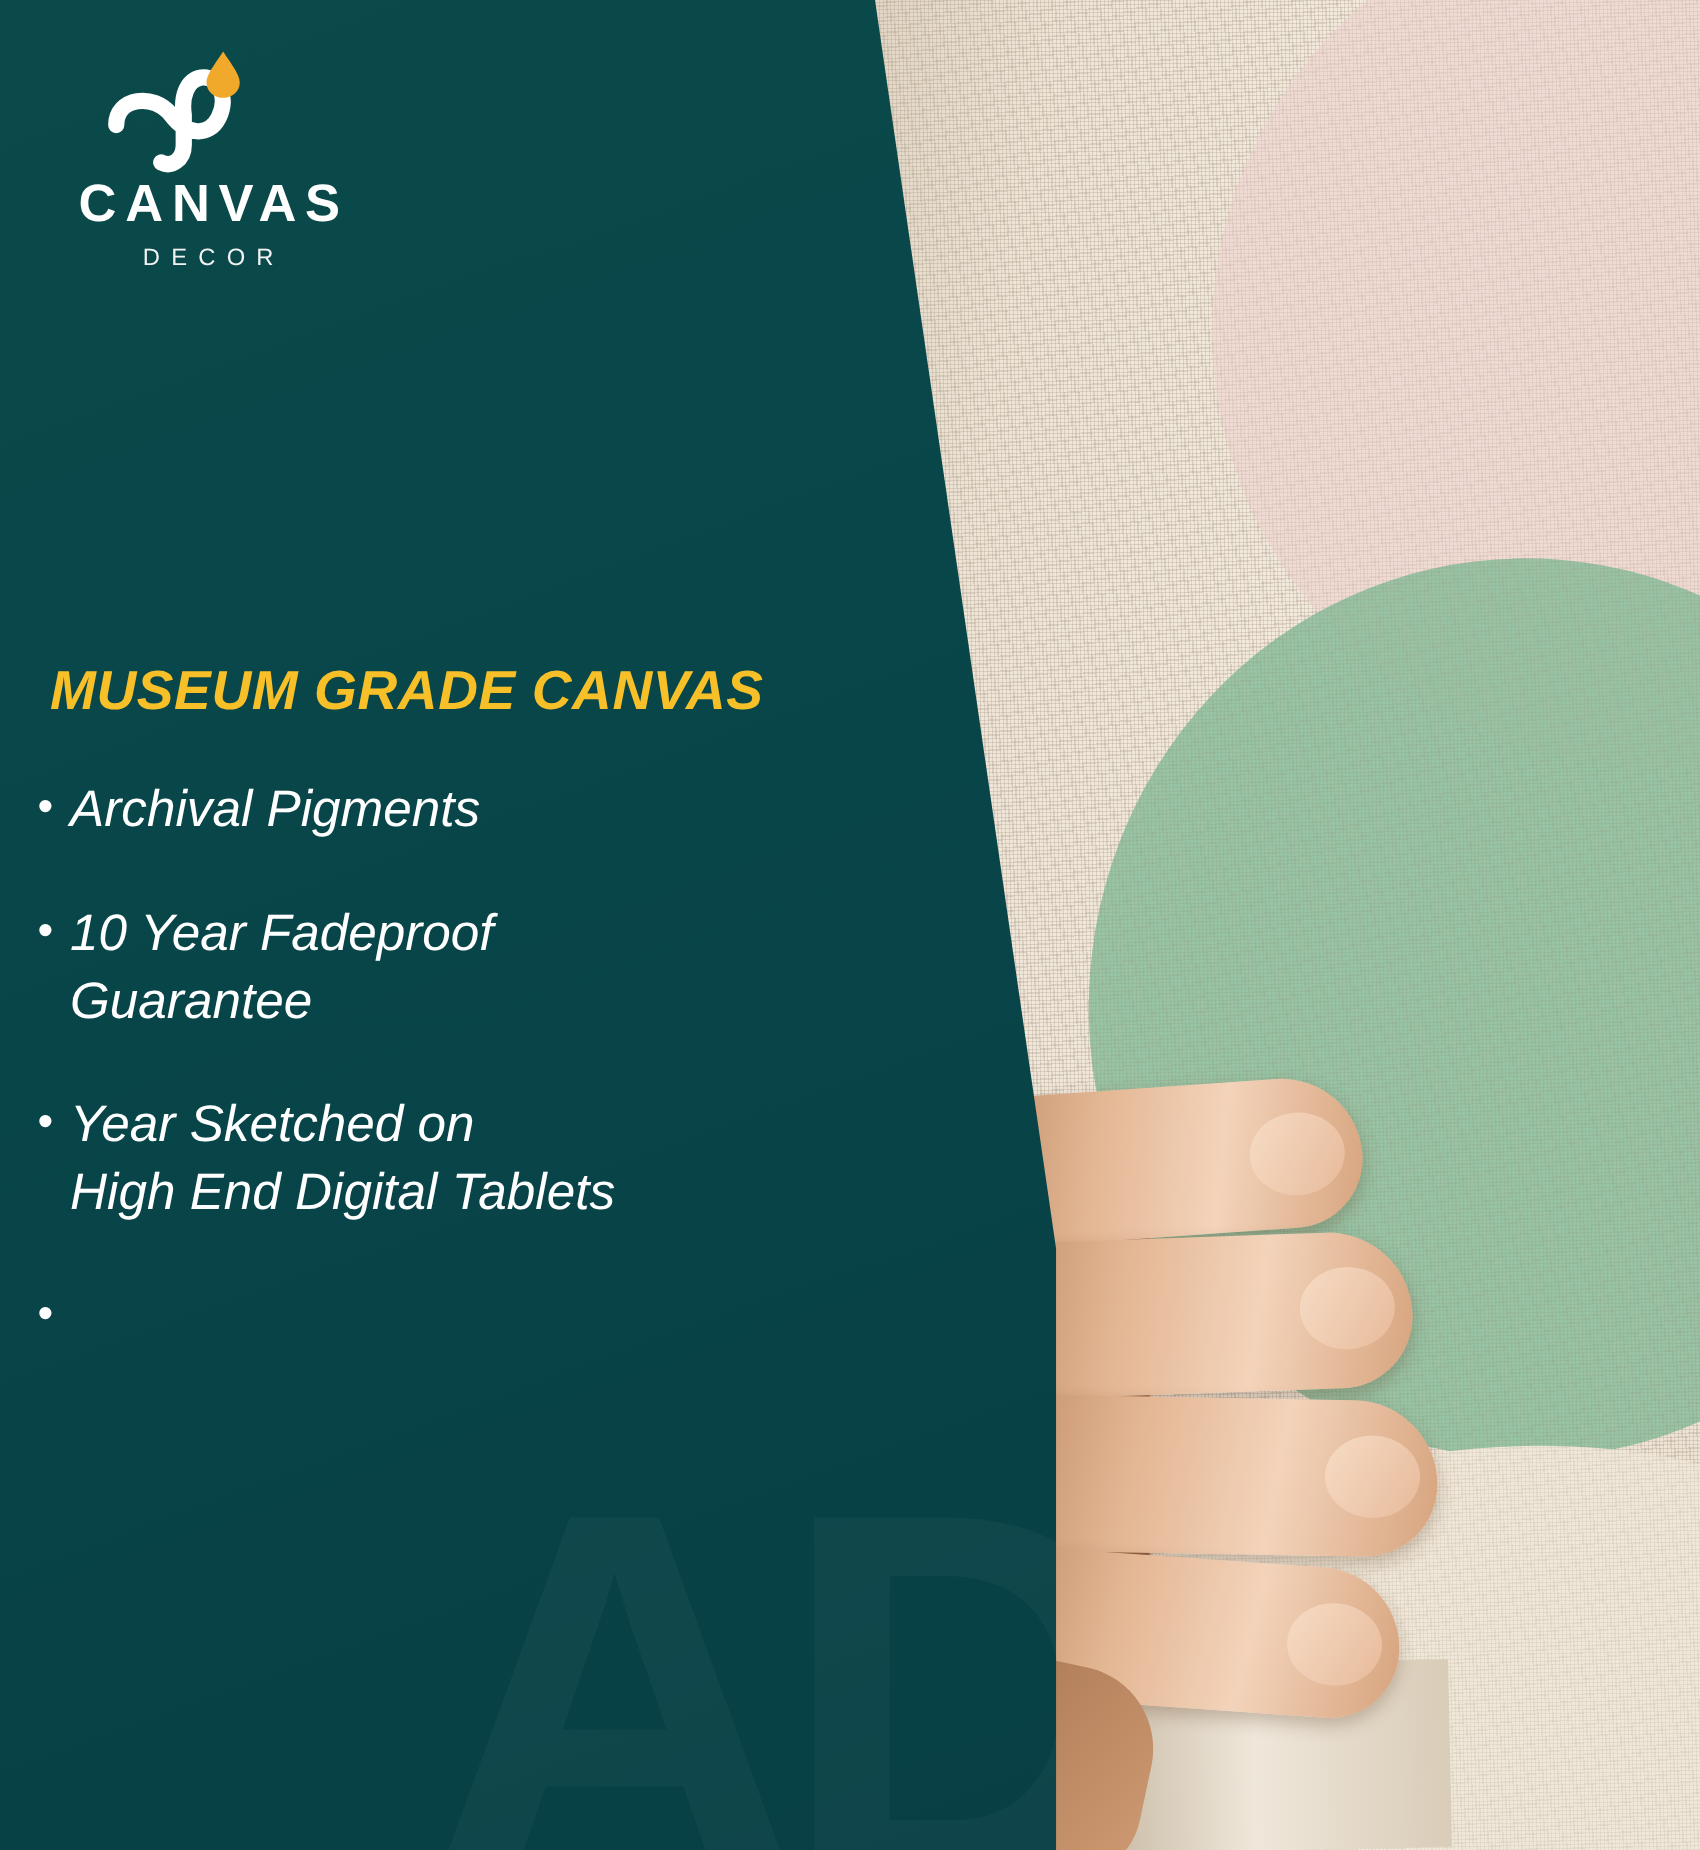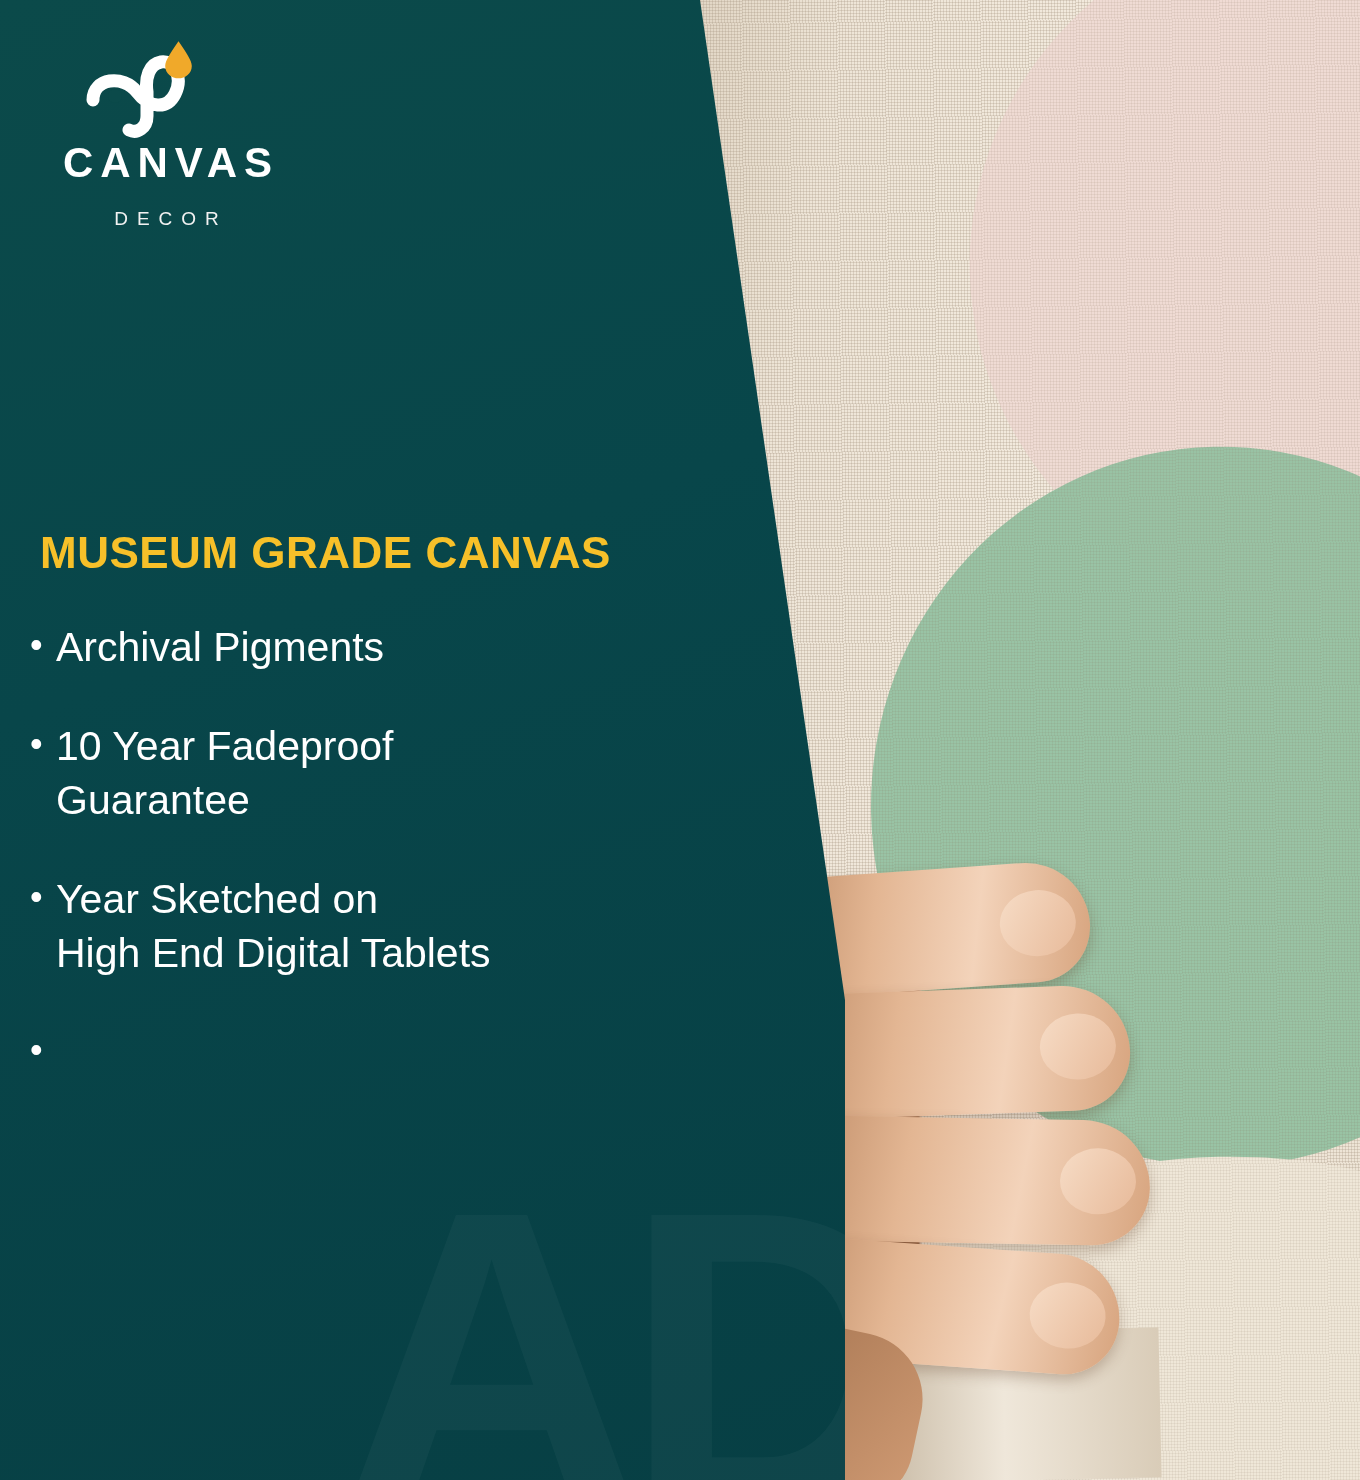--- a/index.html
+++ b/index.html
@@ -183,33 +183,34 @@
   .logo-name {
     font-size: 42px;
     font-weight: bold;
     letter-spacing: 7px;
     line-height: 1;
     margin-top: 2px;
   }
   .logo-sub {
     font-size: 19px;
     letter-spacing: 9px;
-    margin-top: 24px;
+    margin-top: 12px;
     color: #f2f2f2;
   }
 
   
   .headline {
     position: absolute;
     left: 40px;
     top: 528px;
     font-size: 44px;
     font-weight: bold;
     color: #f7c029;
     letter-spacing: 0.5px;
+    font-style: italic;
   }
   .bullets {
     position: absolute;
     left: 30px;
     top: 620px;
     width: 720px;
     list-style: none;
     margin: 0;
     padding: 0;
     color: #ffffff;
@@ -222,20 +223,21 @@
     margin-bottom: 44px;
   }
   .bullet-dot {
     flex: 0 0 auto;
     width: 26px;
     font-size: 36px;
     line-height: 1.4;
   }
   .bullet-text {
     white-space: pre-line;
+    font-style: italic;
   }
 </style>
 </head>
 <body>
 
 <div class="banner">
 
   <div class="photo">
     <div class="canvas-edge"></div>
     <div class="canvas-sheet">

